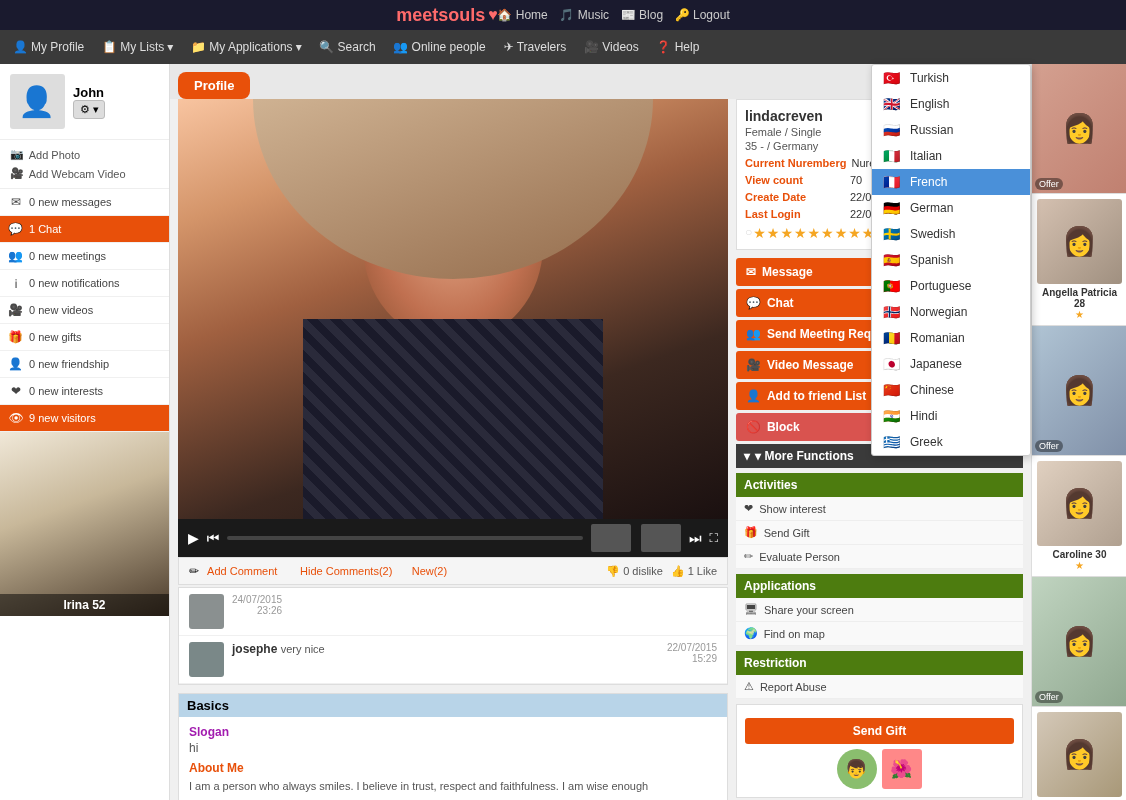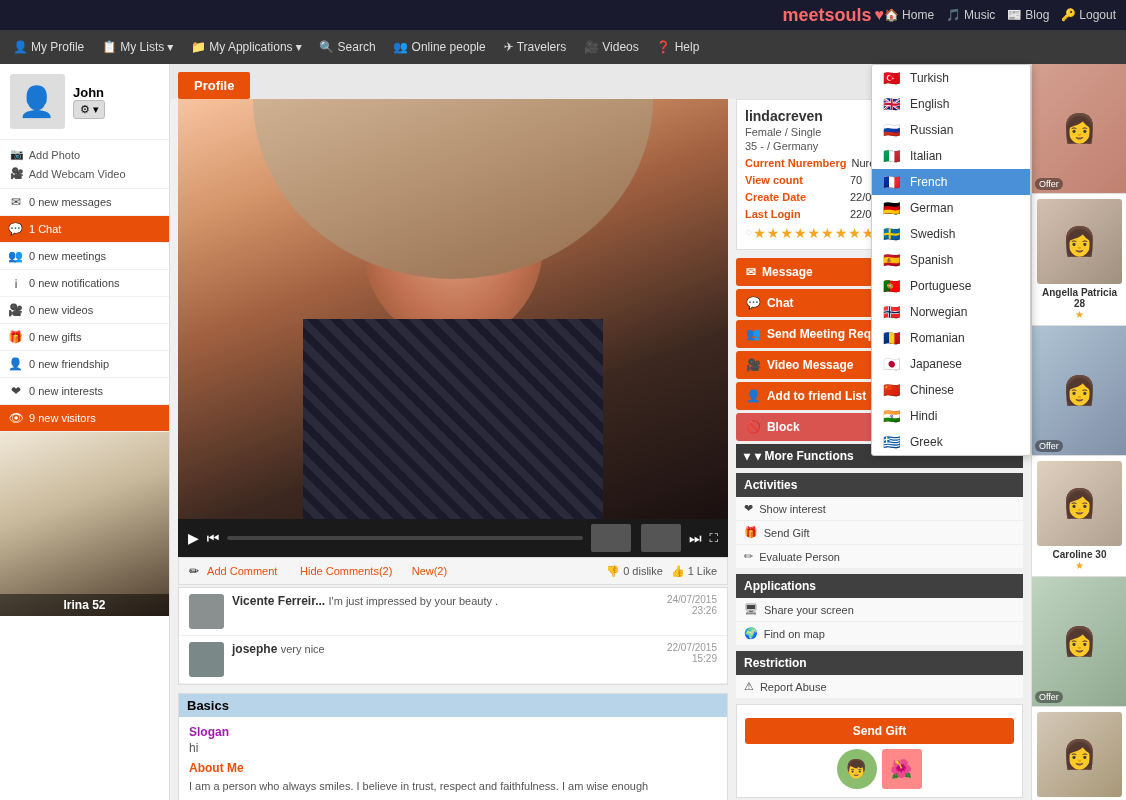--- a/index.html
+++ b/index.html
@@ -1,19 +1,19 @@
 <!DOCTYPE html>
 <html><head>
   <meta charset="utf-8">
   <style>
     * { margin: 0; padding: 0; box-sizing: border-box; }
     body { font-family: Arial, sans-serif; font-size: 12px; background: #e8e8e8; width: 1126px; height: 800px; overflow: hidden; }
 
     
-    #header { background: #1a1a2e; height: 30px; display: flex; align-items: center; justify-content: flex-end; padding: 0 10px; }
+    #header { background: #1a1a2e; height: 30px; display: flex; align-items: center; justify-content: center; padding: 0 10px; }
     #logo { color: #fff; font-size: 18px; font-weight: bold; display: flex; align-items: center; gap: 3px; }
     #logo span { color: #ff6b6b; }
     #header-nav { display: flex; align-items: center; gap: 12px; }
     .header-nav-item { color: #ccc; font-size: 12px; cursor: pointer; display: flex; align-items: center; gap: 3px; }
 
     
     #navbar { background: #3a3a3a; height: 34px; display: flex; align-items: center; padding: 0 5px; gap: 2px; }
     .nav-item { color: #ddd; font-size: 12px; padding: 4px 8px; cursor: pointer; display: flex; align-items: center; gap: 3px; white-space: nowrap; }
 
     
@@ -30,21 +30,21 @@
     .sidebar-action-item { display: flex; align-items: center; gap: 5px; padding: 3px 0; color: #555; cursor: pointer; font-size: 11px; }
 
     .sidebar-notifications { padding: 0; }
     .notif-item { display: flex; align-items: center; gap: 5px; padding: 5px 8px; border-bottom: 1px solid #f0f0f0; cursor: pointer; font-size: 11px; color: #444; }
     .notif-item.highlight { background: #e8500a; color: #fff; }
     .notif-icon { width: 16px; height: 16px; display: flex; align-items: center; justify-content: center; font-size: 12px; flex-shrink: 0; }
 
     
     #center { flex: 1; overflow-y: auto; background: #f0f0f0; }
 
-    .profile-tab { background: #e8500a; color: #fff; padding: 6px 16px; display: inline-block; margin: 8px 0 0 8px; border-radius: 2px; font-size: 13px; font-weight: bold; cursor: pointer; }
+    .profile-tab { background: #e8500a; color: #fff; padding: 6px 16px; display: inline-block; margin: 8px 0 0 8px; border-radius: 8px; font-size: 13px; font-weight: bold; cursor: pointer; }
 
     .profile-main { display: flex; padding: 0 8px 8px 8px; gap: 8px; }
 
     .profile-photo-area { width: 550px; flex-shrink: 0; }
     .photo-container { background: #000; position: relative; height: 420px; display: flex; align-items: center; justify-content: center; overflow: hidden; }
 
     .video-controls { background: #1a1a1a; padding: 5px 10px; display: flex; align-items: center; gap: 8px; position: relative; }
     .vc-btn { color: #fff; cursor: pointer; font-size: 14px; }
     .vc-progress { flex: 1; height: 4px; background: #444; border-radius: 2px; }
     .vc-progress-inner { height: 100%; width: 0%; background: #e8500a; border-radius: 2px; }
@@ -80,21 +80,21 @@
     .field-value { color: #333; }
 
     .stars-row { display: flex; gap: 1px; margin-top: 5px; }
     .star { color: #f5a623; font-size: 14px; }
 
     
     .action-btn { display: flex; align-items: center; gap: 6px; padding: 7px 10px; border: none; cursor: pointer; font-size: 12px; font-weight: bold; color: #fff; border-radius: 3px; margin-bottom: 3px; width: 100%; text-align: left; }
     .btn-orange { background: #e8500a; }
     .btn-red { background: #d9534f; }
 
-    .section-header { background: #404040; color: #fff; padding: 5px 8px; font-weight: bold; font-size: 12px; margin-top: 5px; display: flex; align-items: center; gap: 5px; }
+    .section-header { background: #4d7c0f; color: #fff; padding: 5px 8px; font-weight: bold; font-size: 12px; margin-top: 5px; display: flex; align-items: center; gap: 5px; }
     .section-item { display: flex; align-items: center; gap: 6px; padding: 5px 8px; background: #f9f9f9; border-bottom: 1px solid #eee; cursor: pointer; font-size: 11px; color: #444; }
 
     
     #right-sidebar { width: 95px; background: #f0f0f0; border-left: 1px solid #ddd; overflow-y: auto; }
     .right-ad { width: 95px; height: 130px; background: #ccc; display: flex; align-items: center; justify-content: center; font-size: 10px; color: #888; border-bottom: 1px solid #ddd; position: relative; overflow: hidden; }
     .right-ad-label { position: absolute; bottom: 3px; left: 3px; background: rgba(0,0,0,0.4); color: #fff; padding: 1px 4px; font-size: 9px; border-radius: 6px; }
     .right-profile { width: 95px; background: #fff; border-bottom: 1px solid #ddd; padding: 5px; text-align: center; }
     .right-profile-photo { width: 85px; height: 85px; background: #ccc; border-radius: 3px; margin: 0 auto 3px; overflow: hidden; }
     .right-profile-name { font-size: 10px; font-weight: bold; color: #333; }
     .right-star { color: #f5a623; font-size: 10px; }
@@ -251,24 +251,20 @@
           <a>New(2)</a>
           <div class="reaction-btns">
             <span class="reaction-btn">👎 <span>0 dislike</span></span>
             <span class="reaction-btn">👍 <span>1 Like</span></span>
           </div>
         </div>
 
         <div class="comments-section">
           <div class="comment-item">
             <div class="comment-avatar" style="background:#8a9090;"></div>
-            <div class="comment-content">
-              <span class="comment-author">Vicente Ferreir...</span>
-              <span class="comment-text">I'm just impressed by your beauty .</span>
-            </div>
             <div class="comment-date">
               <div>24/07/2015</div>
               <div>23:26</div>
             </div>
           </div>
           <div class="comment-item">
             <div class="comment-avatar" style="background:#7a8888;"></div>
             <div class="comment-content">
               <span class="comment-author">josephe</span>
               <span class="comment-text"> </span>

